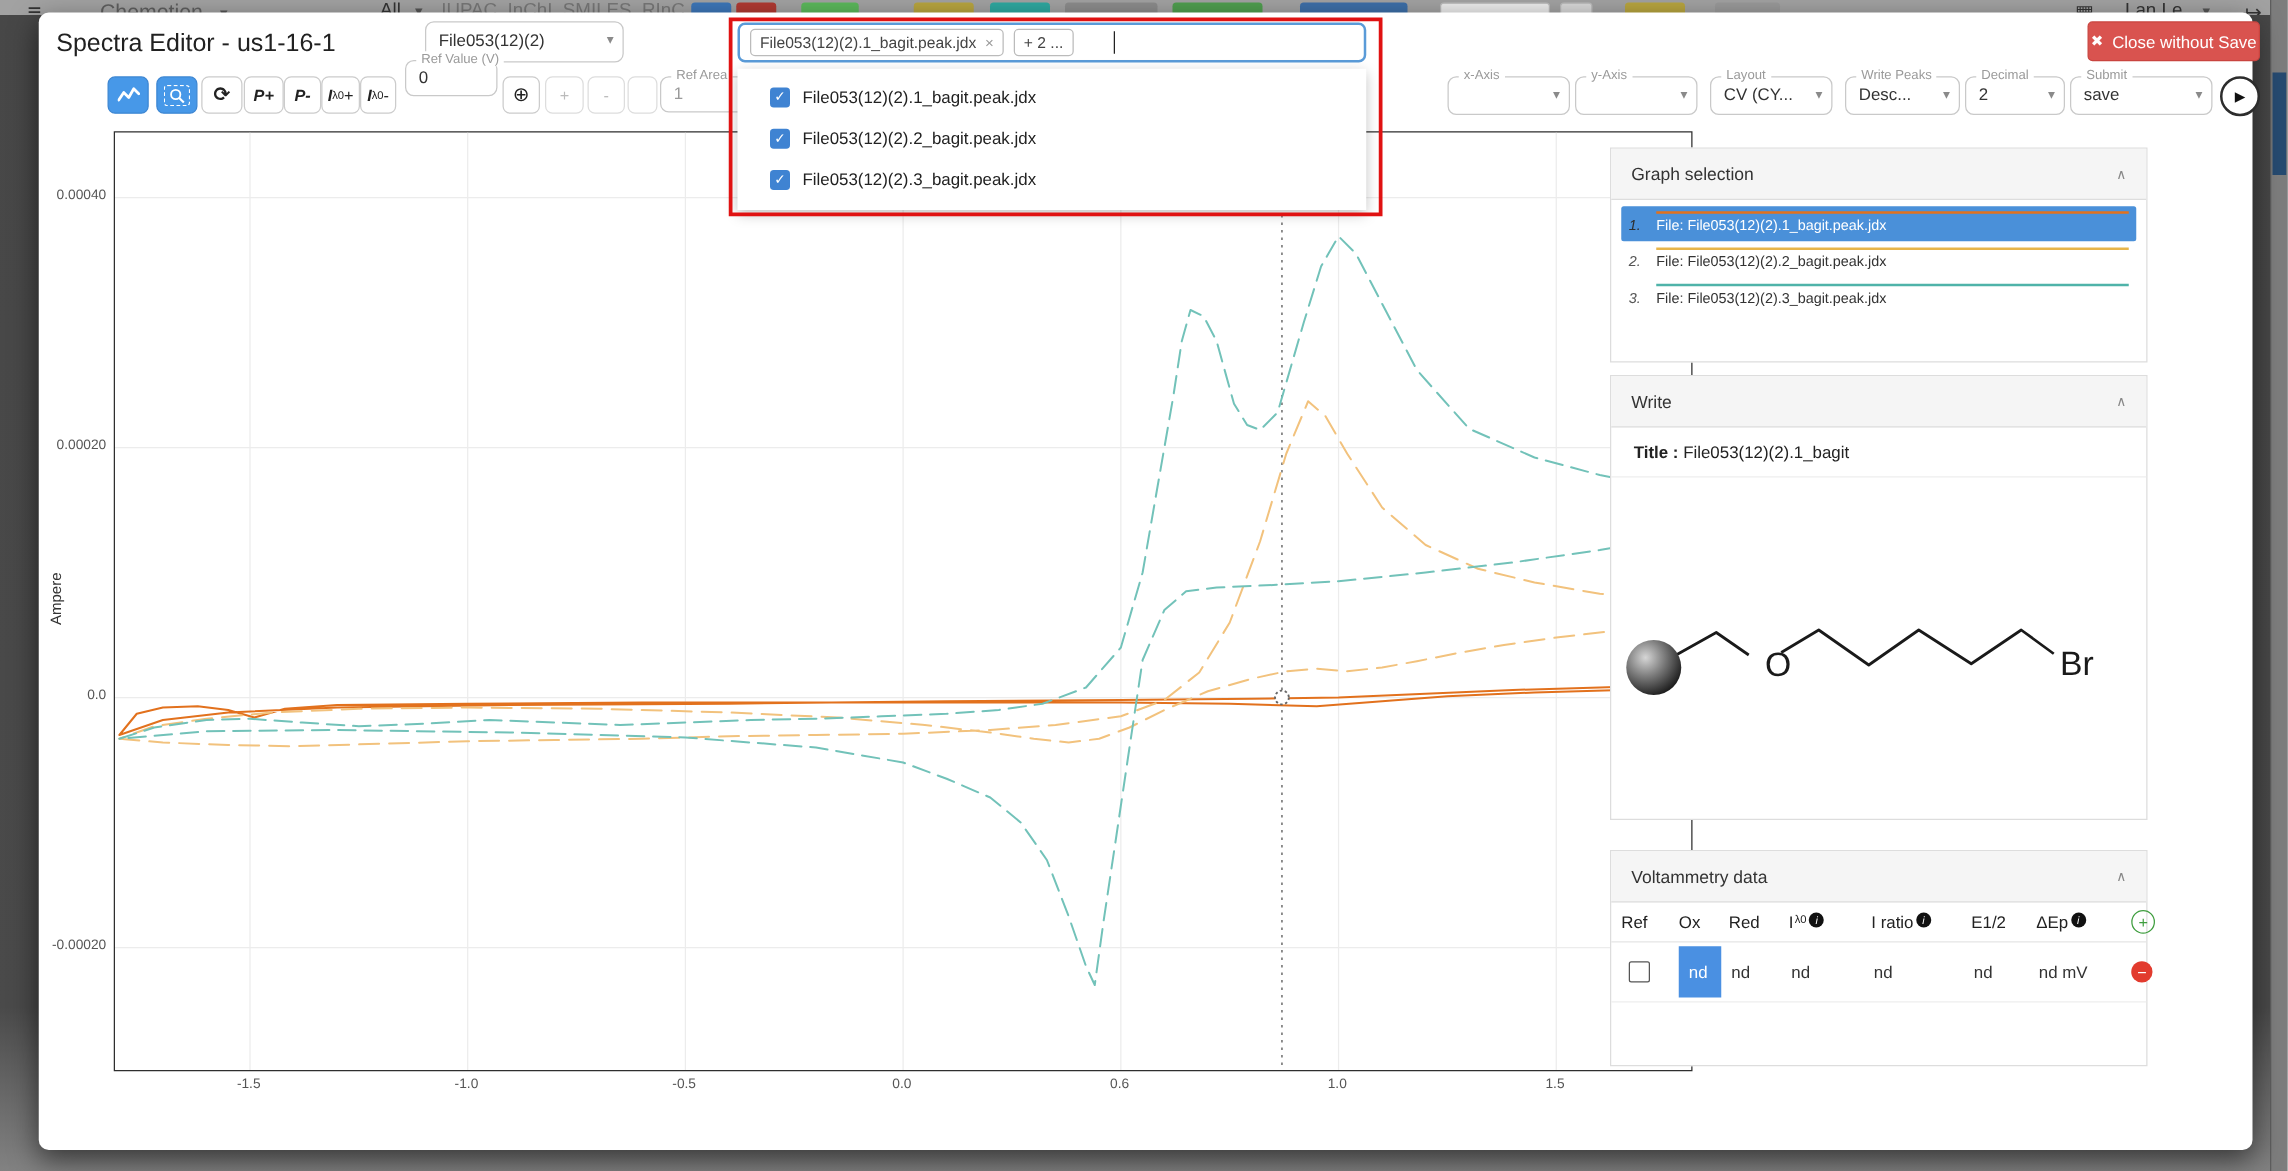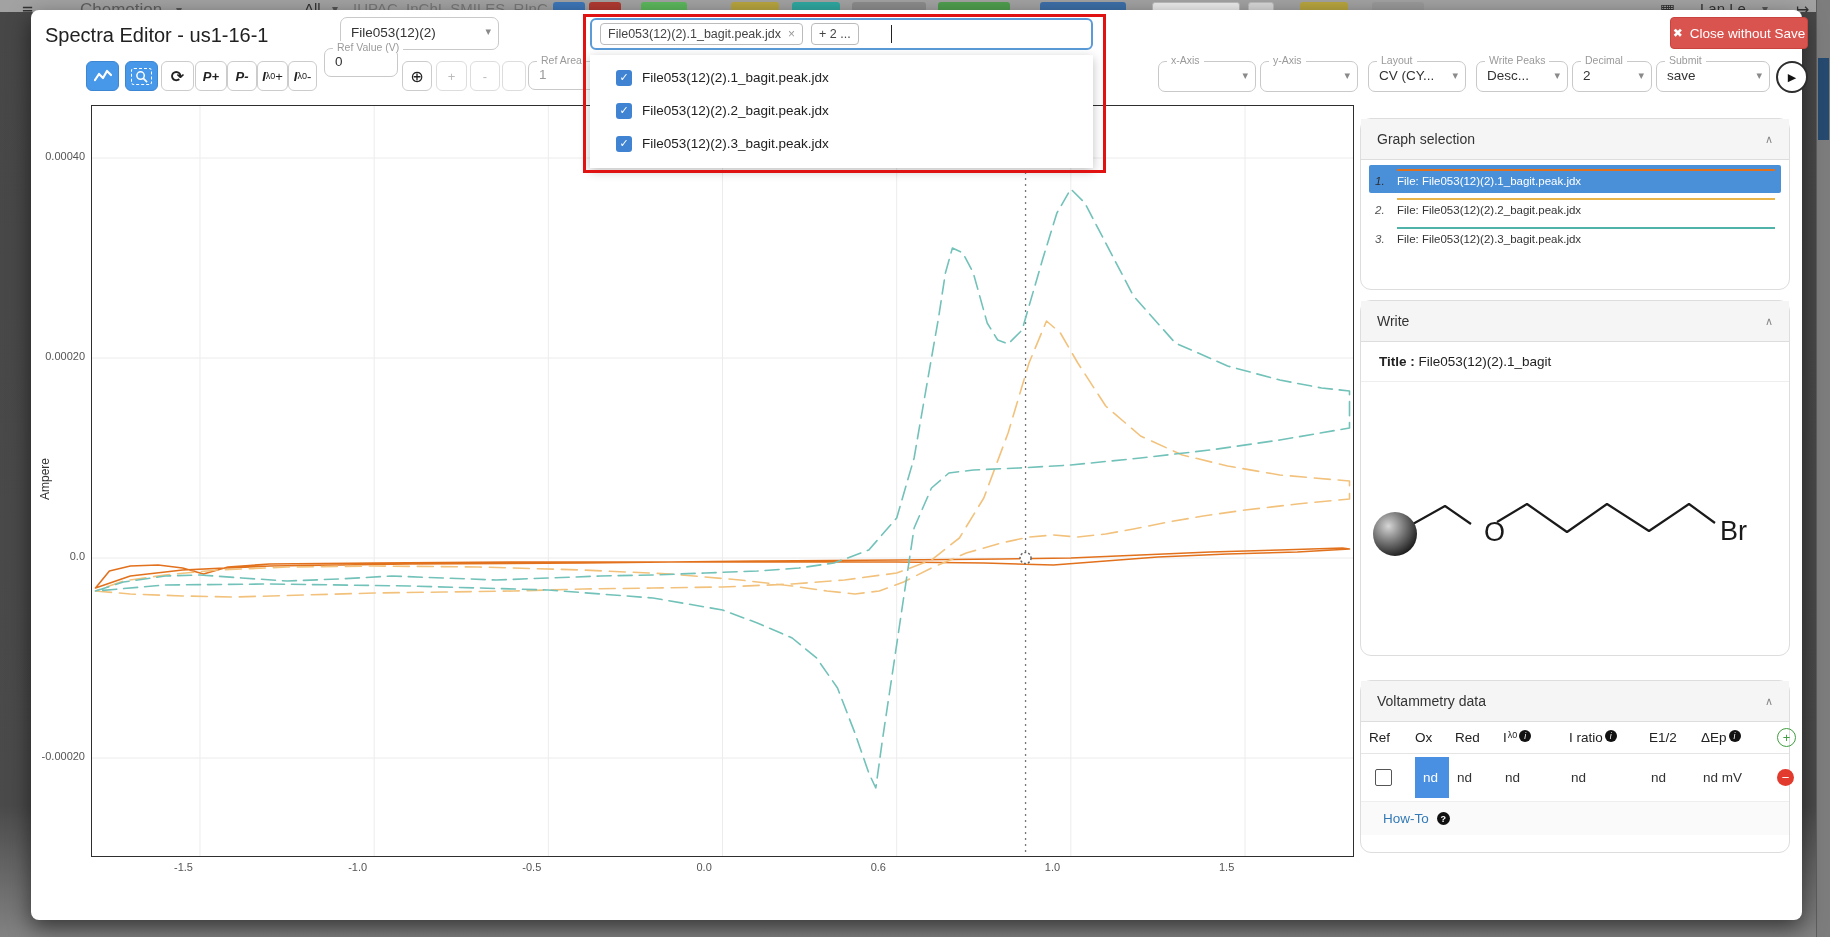--- a/index.html
+++ b/index.html
@@ -41,38 +41,38 @@
   .tool-btn sub{font-size:9px;}
   .tool-btn b{font-style:italic;}
   .zoom-dash{border:1px dashed #fff;border-radius:3px;padding:1px 3px;display:flex;align-items:center;}
   .play-btn{position:absolute;top:51px;left:1745px;width:28px;height:28px;border:2px solid #2d2d2d;border-radius:50%;
     background:#fff;display:flex;align-items:center;justify-content:center;font-size:11px;color:#111;cursor:pointer;}
   
   #plot-svg{position:absolute;left:60px;top:95px;width:1261px;height:750px;background:#fff;border:1px solid #2e2e2e;}
   .grid{stroke:#ececec;stroke-width:1;}
   .mline{stroke:#777;stroke-width:1.3;stroke-dasharray:2,4;}
   .mdot{fill:#fff;stroke:#666;stroke-width:1.5;stroke-dasharray:2,2;}
-  .xtick{position:absolute;width:50px;text-align:left;top:851px;font-size:11px;color:#555;}
+  .xtick{position:absolute;width:50px;text-align:center;top:851px;font-size:11px;color:#555;}
   .ytick{position:absolute;width:54px;text-align:right;font-size:11px;color:#555;}
   .xlabel{position:absolute;left:60px;top:874px;width:1261px;text-align:center;font-size:12px;color:#333;}
   .ylabel{position:absolute;left:-26px;top:462px;width:80px;text-align:center;font-size:12px;color:#333;transform:rotate(-90deg);}
   
   .red-rect{position:absolute;left:552px;top:4px;width:517px;height:153px;border:3px solid #e01212;z-index:40;pointer-events:none;}
   .ms-control{position:absolute;left:559px;top:8px;width:503px;height:32px;background:#fff;border:2px solid #5a9bd8;border-radius:6px;
     display:flex;align-items:center;gap:8px;padding:0 8px;box-sizing:border-box;z-index:30;}
   .pill{border:1px solid #bbb;border-radius:4px;padding:3px 7px;font-size:12.5px;color:#444;display:flex;align-items:center;gap:7px;background:#fff;white-space:nowrap;}
   .pill .rm{color:#999;font-size:12px;cursor:pointer;}
   .caret-line{width:1.5px;height:18px;background:#222;margin-left:24px;}
   .dd-panel{position:absolute;left:559px;top:45px;width:503px;height:113px;background:#fff;z-index:30;
     box-shadow:0 3px 10px rgba(0,0,0,.25);padding:6px 0;box-sizing:border-box;}
   .dd-item{display:flex;align-items:center;gap:10px;height:33px;padding:0 0 0 26px;cursor:pointer;}
   .cb{width:16px;height:16px;border-radius:3px;background:#3f83d2;color:#fff;font-size:11px;display:flex;align-items:center;justify-content:center;}
   .dd-label{font-size:13.5px;color:#222;}
   
-  .card{position:absolute;left:1329px;width:430px;background:#fff;border:1px solid #ddd;border-radius:11px;box-sizing:border-box;}
+  .card{position:absolute;left:1257px;width:430px;background:#fff;border:1px solid #ddd;border-radius:0;box-sizing:border-box;}
   .card-header{height:40px;background:#f5f5f5;border-bottom:1px solid #ddd;display:flex;align-items:center;
     justify-content:space-between;padding:0 16px;font-size:14px;color:#333;cursor:pointer;}
   .card-header .col-chev{color:#888;font-size:11px;}
   .graph-card{top:108px;height:172px;}
   .graph-list{padding:5px 8px;}
   .gitem{display:flex;align-items:flex-start;gap:8px;padding:4px 6px 6px 6px;border-radius:2px;margin-bottom:1px;cursor:pointer;}
   .gitem .gnum{font-size:11.5px;font-style:italic;color:#555;padding-top:6px;width:14px;}
   .gitem .gbody{flex:1;}
   .gitem .gline{height:2px;margin-bottom:4px;}
   .gitem .glabel{font-size:11.5px;color:#333;}
@@ -377,24 +377,20 @@
     <div class="vt-grid vt-row" id="vt-row">
         <span class="vt-check"></span>
         <span class="vt-cell hl">nd</span>
         <span class="vt-cell">nd</span>
         <span class="vt-cell">nd</span>
         <span class="vt-cell">nd</span>
         <span class="vt-cell">nd</span>
         <span class="vt-cell">nd mV</span>
         <span class="remc">−</span>
       </div>
-    <div class="howto-row">
-      <span class="howto-link">How-To</span>
-      <span class="qdot">?</span>
-    </div>
   </div>
 
 <div class="xtick" style="left: 142.986px;">-1.5</div>
     <div class="xtick" style="left: 317.157px;">-1.0</div>
     <div class="xtick" style="left: 491.329px;">-0.5</div>
     <div class="xtick" style="left: 665.5px;">0.0</div>
     <div class="xtick" style="left: 839.671px;">0.6</div>
     <div class="xtick" style="left: 1013.84px;">1.0</div>
     <div class="xtick" style="left: 1188.01px;">1.5</div>
     <div class="ytick" style="left: 0px; top: 140px;">0.00040</div>

